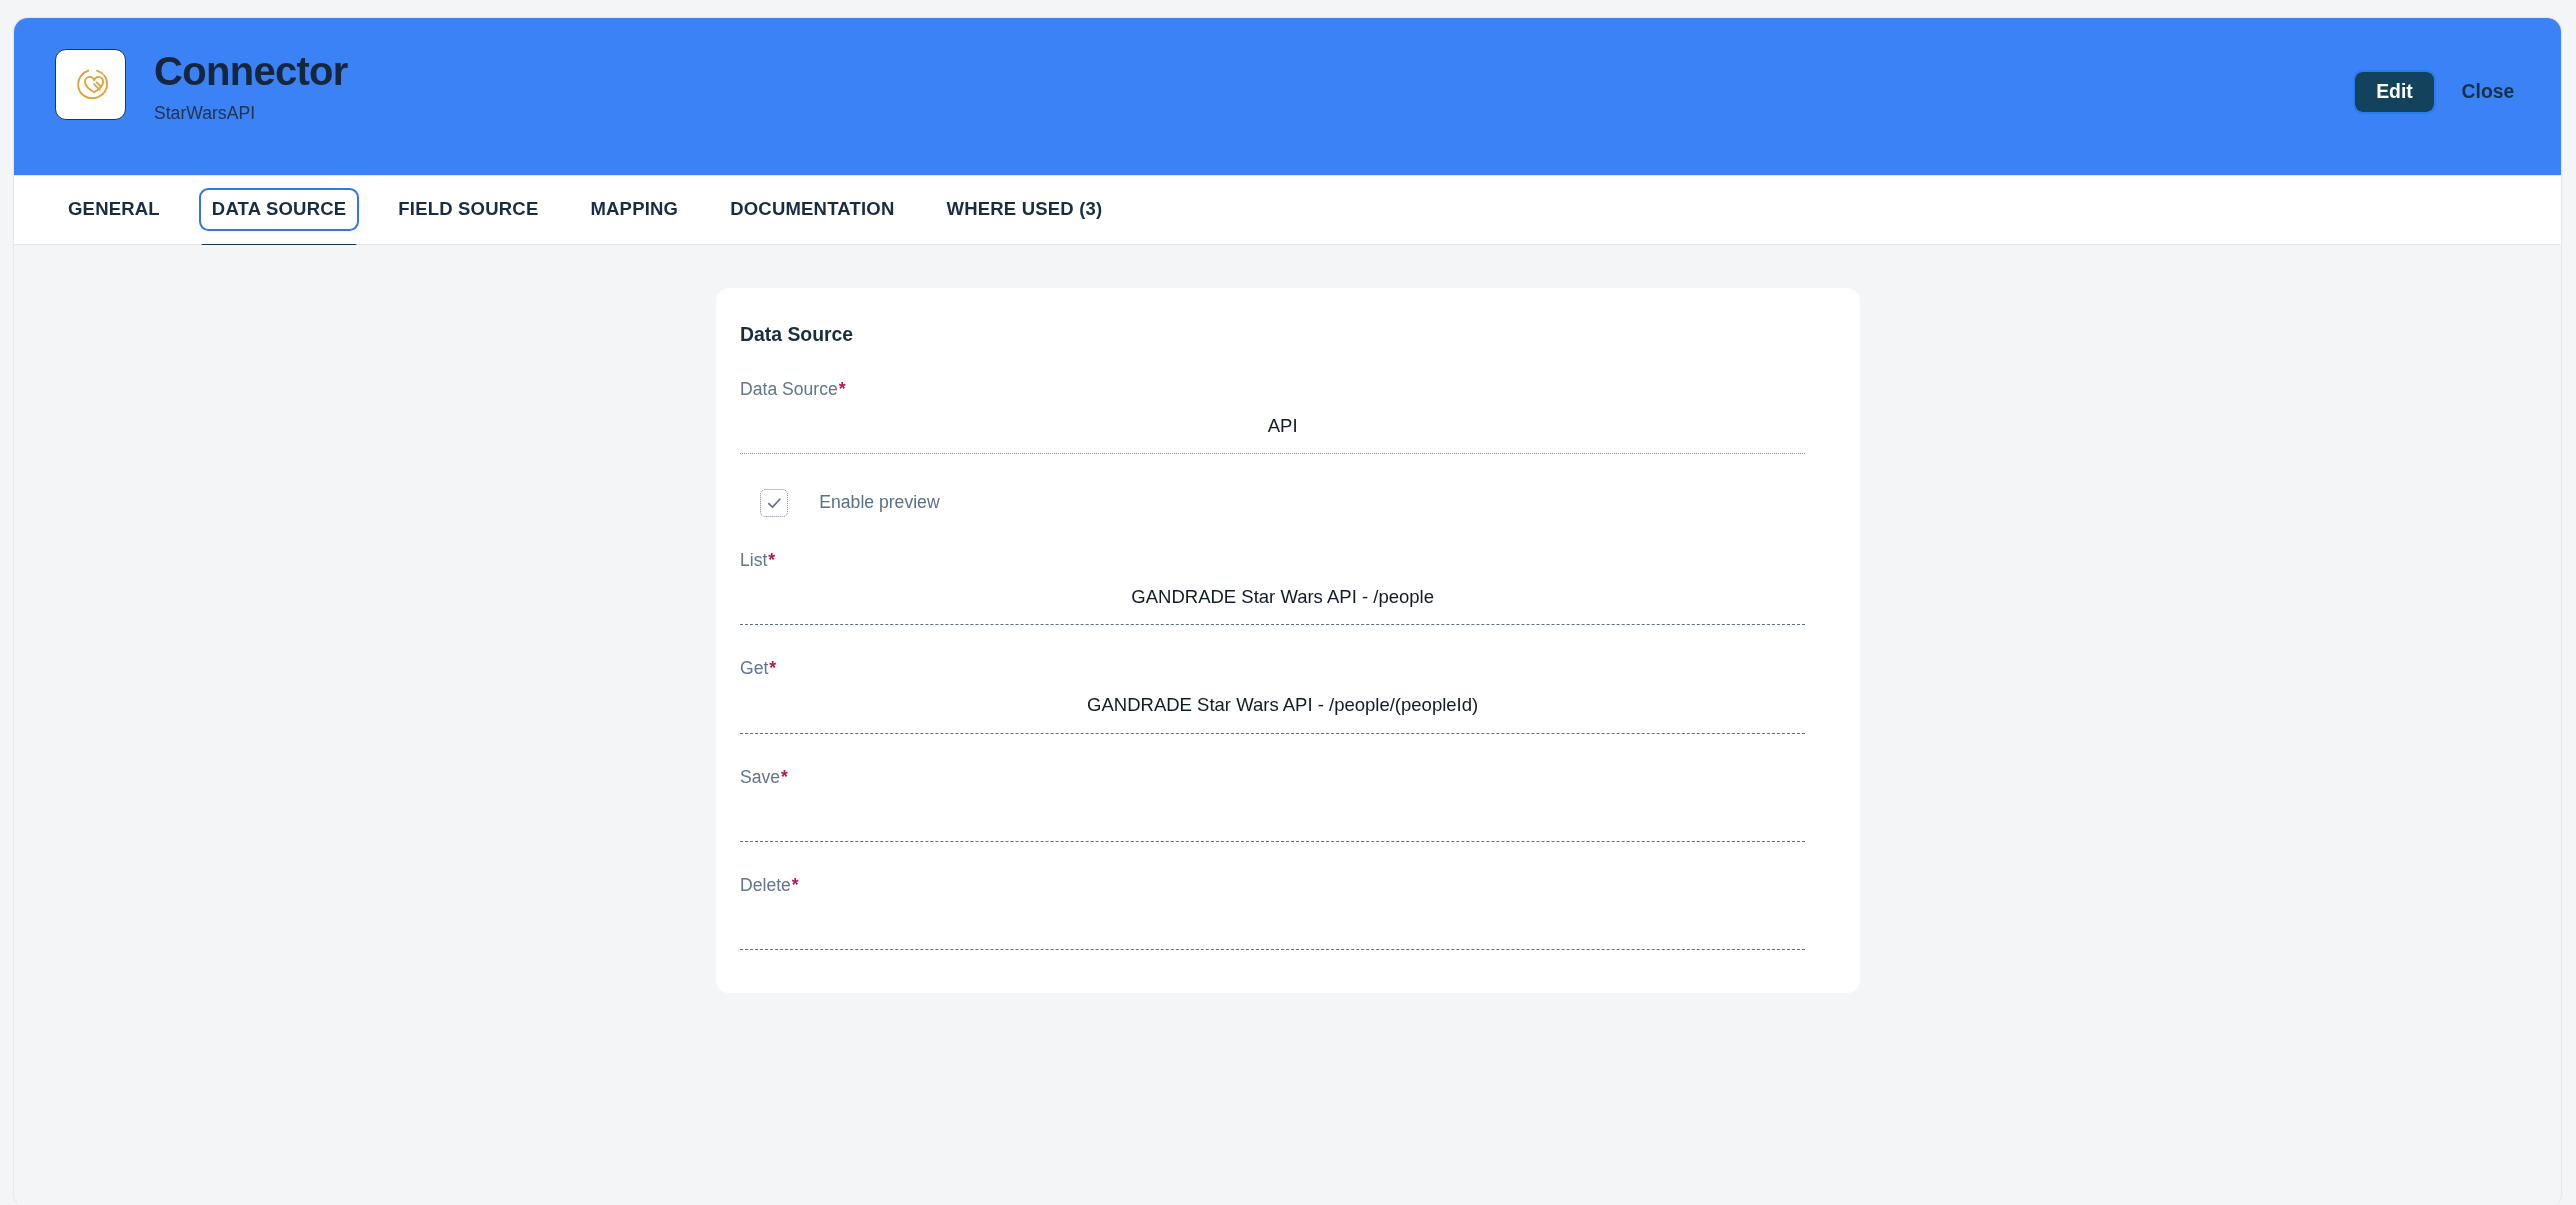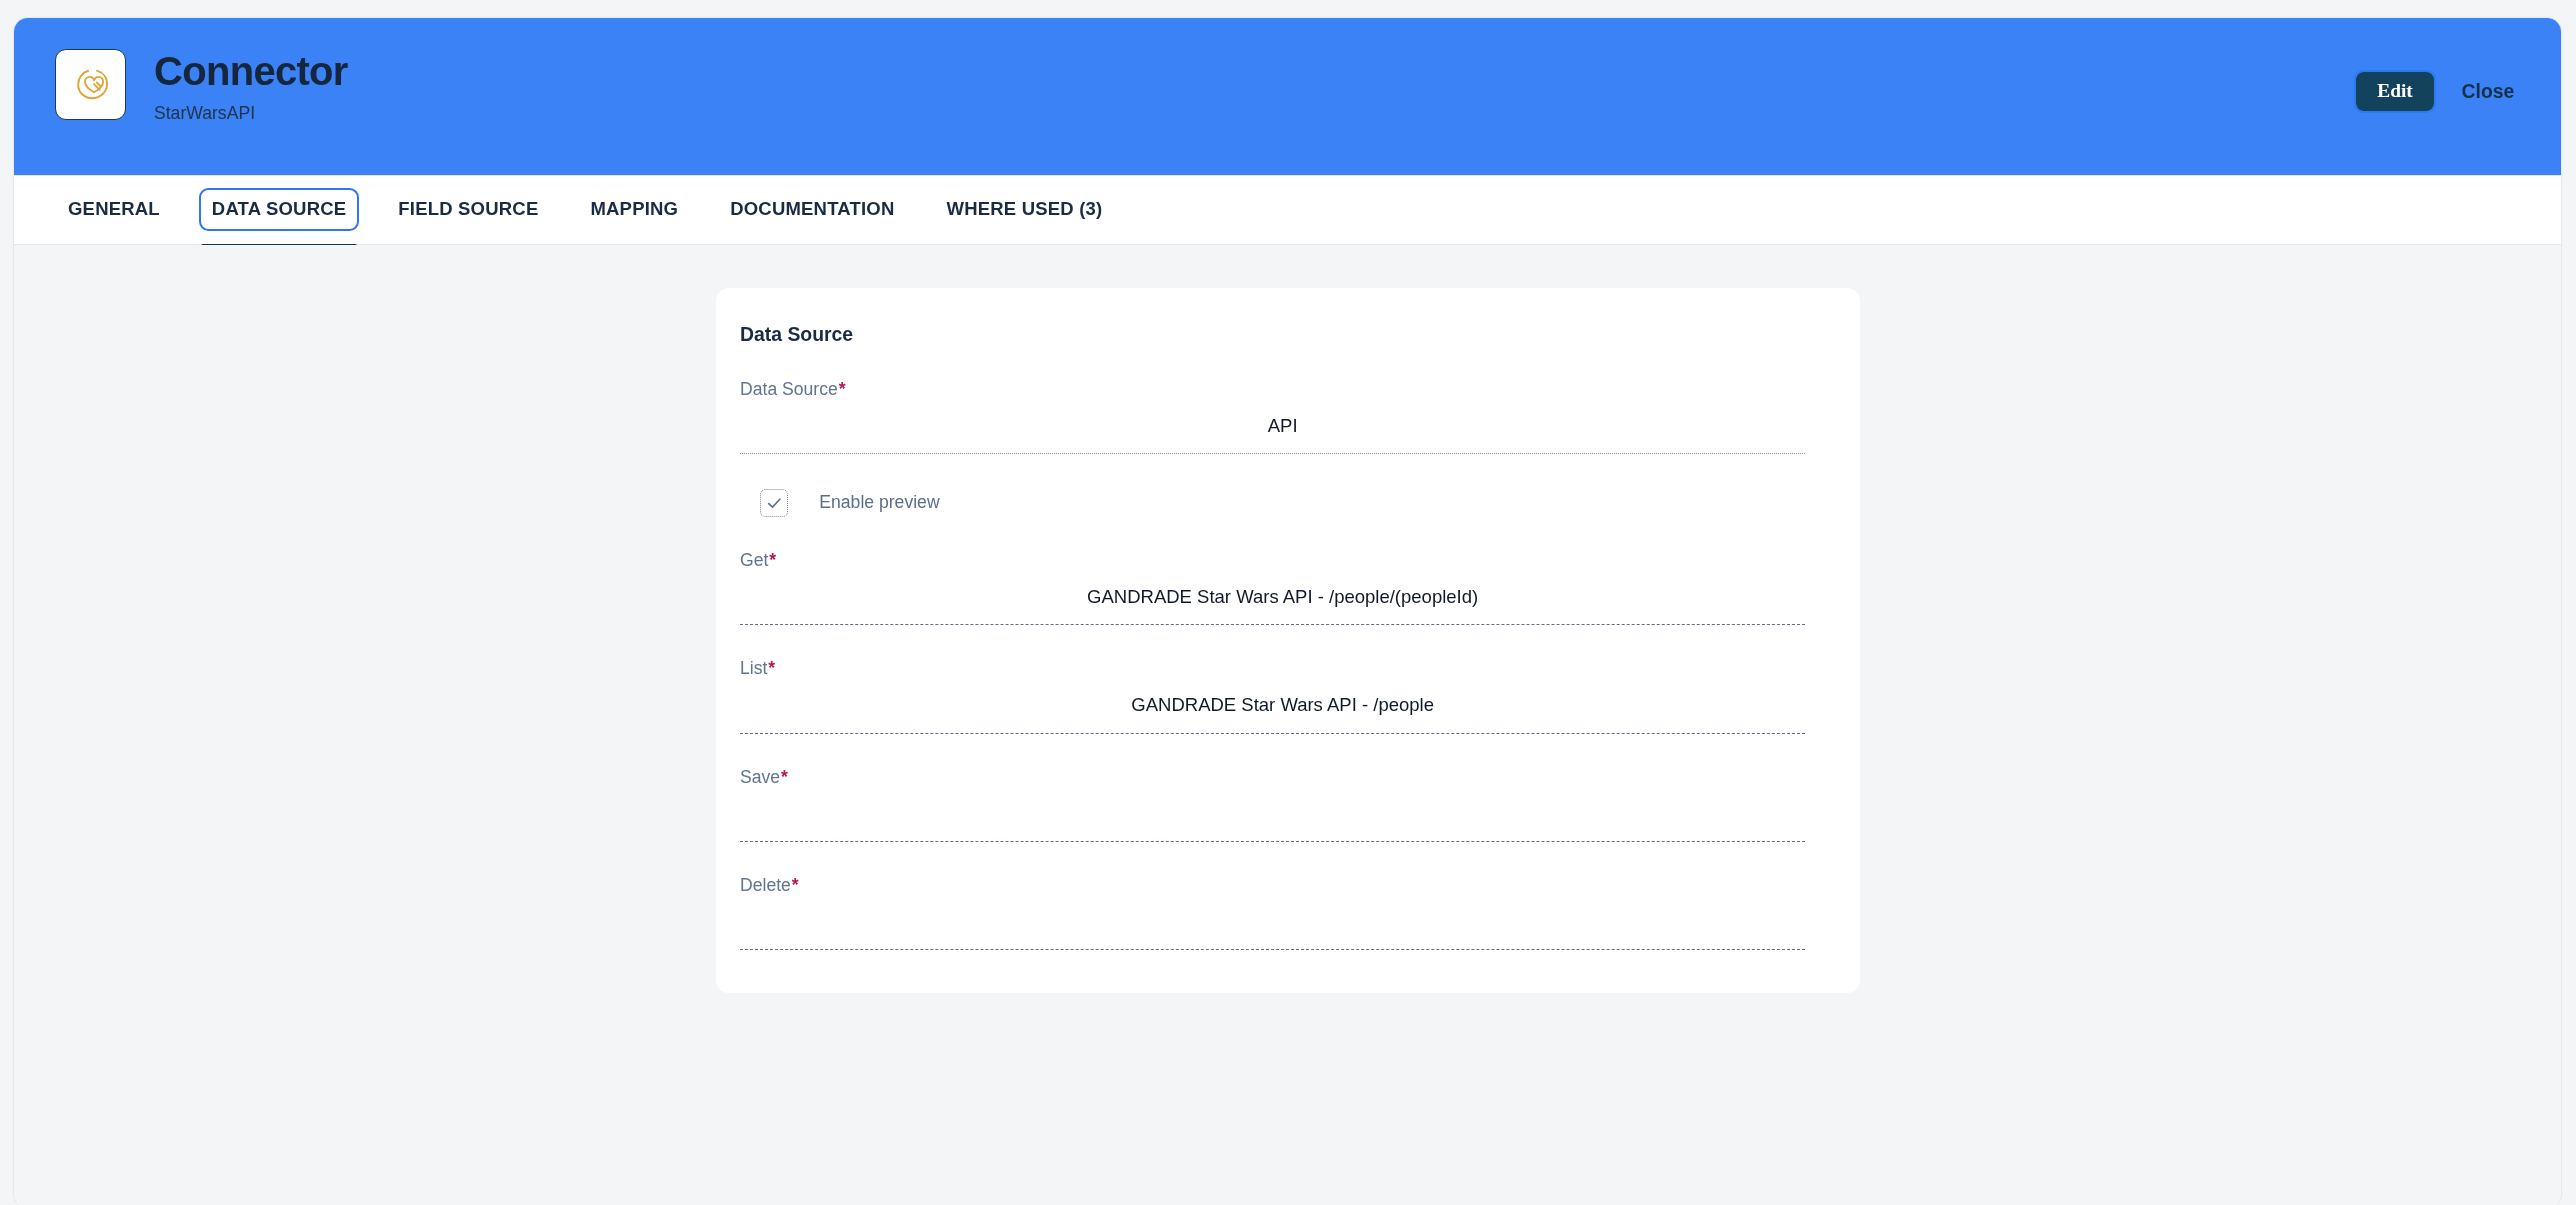--- a/index.html
+++ b/index.html
@@ -90,21 +90,21 @@
     background: #12425c;
     color: #ffffff;
     font-size: 19.4px;
     font-weight: 700;
     border: none;
     border-radius: 7.4px;
     padding: 8.3px 21px 9.2px;
     cursor: pointer;
     outline: 2.8px solid #2a7af0;
     outline-offset: 0.9px;
-    font-family: Liberation Serif, serif;
+    font-family: Liberation Sans, sans-serif;
   }
 
   #close-button {
     background: transparent;
     border: none;
     color: #16304a;
     font-size: 19.4px;
     font-weight: 700;
     cursor: pointer;
     padding: 5.5px 3.7px;
@@ -317,34 +317,34 @@
         <span id="enable-preview-checkbox">
           <svg width="16.6" height="16.6" viewBox="0 0 18 18" fill="none" aria-hidden="true">
             <path d="M3 9.4 L7 13.2 L15 4.6" stroke="#62748e" stroke-width="1.9" stroke-linecap="round" stroke-linejoin="round" fill="none"></path>
           </svg>
         </span>
         <span id="enable-preview-label">Enable preview</span>
       </div>
 
       <div class="field-block">
         <span class="field-label">
+          <span>List</span><span class="req-star">*</span>
+        </span>
+        <div class="field-control">
+          <div class="field-value">GANDRADE Star Wars API - /people</div>
+          <div class="field-underline"></div>
+        </div>
+      </div>
+
+      <div class="field-block">
+        <span class="field-label">
           <span>Get</span><span class="req-star">*</span>
         </span>
         <div class="field-control">
           <div class="field-value">GANDRADE Star Wars API - /people/(peopleId)</div>
-          <div class="field-underline"></div>
-        </div>
-      </div>
-
-      <div class="field-block">
-        <span class="field-label">
-          <span>List</span><span class="req-star">*</span>
-        </span>
-        <div class="field-control">
-          <div class="field-value">GANDRADE Star Wars API - /people</div>
           <div class="field-underline"></div>
         </div>
       </div>
 
       <div class="field-block">
         <span class="field-label">
           <span>Save</span><span class="req-star">*</span>
         </span>
         <div class="field-control">
           <div class="field-value"></div>

